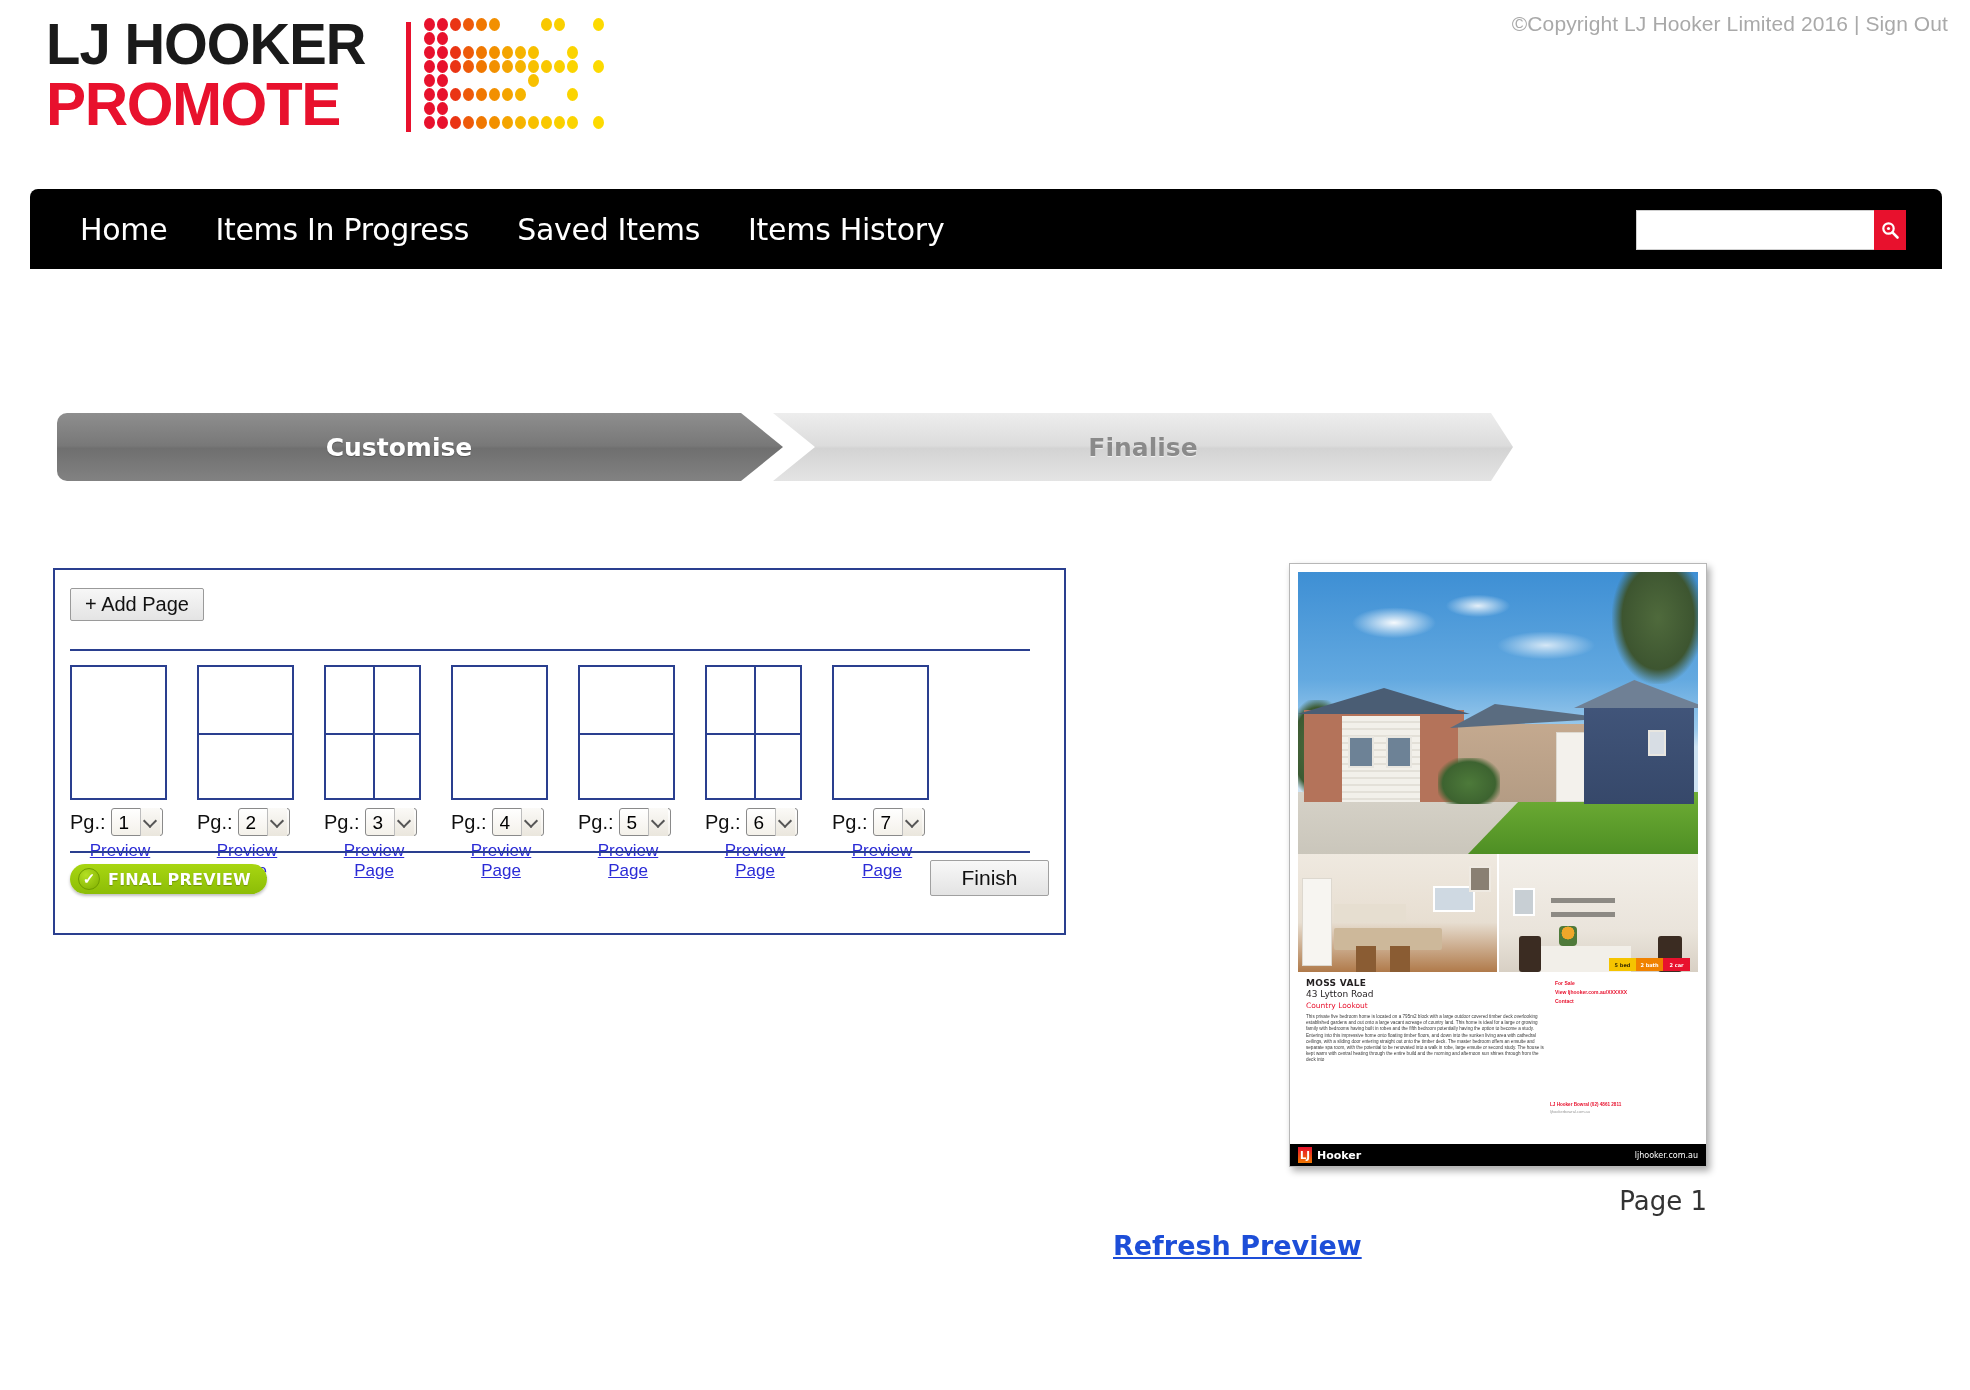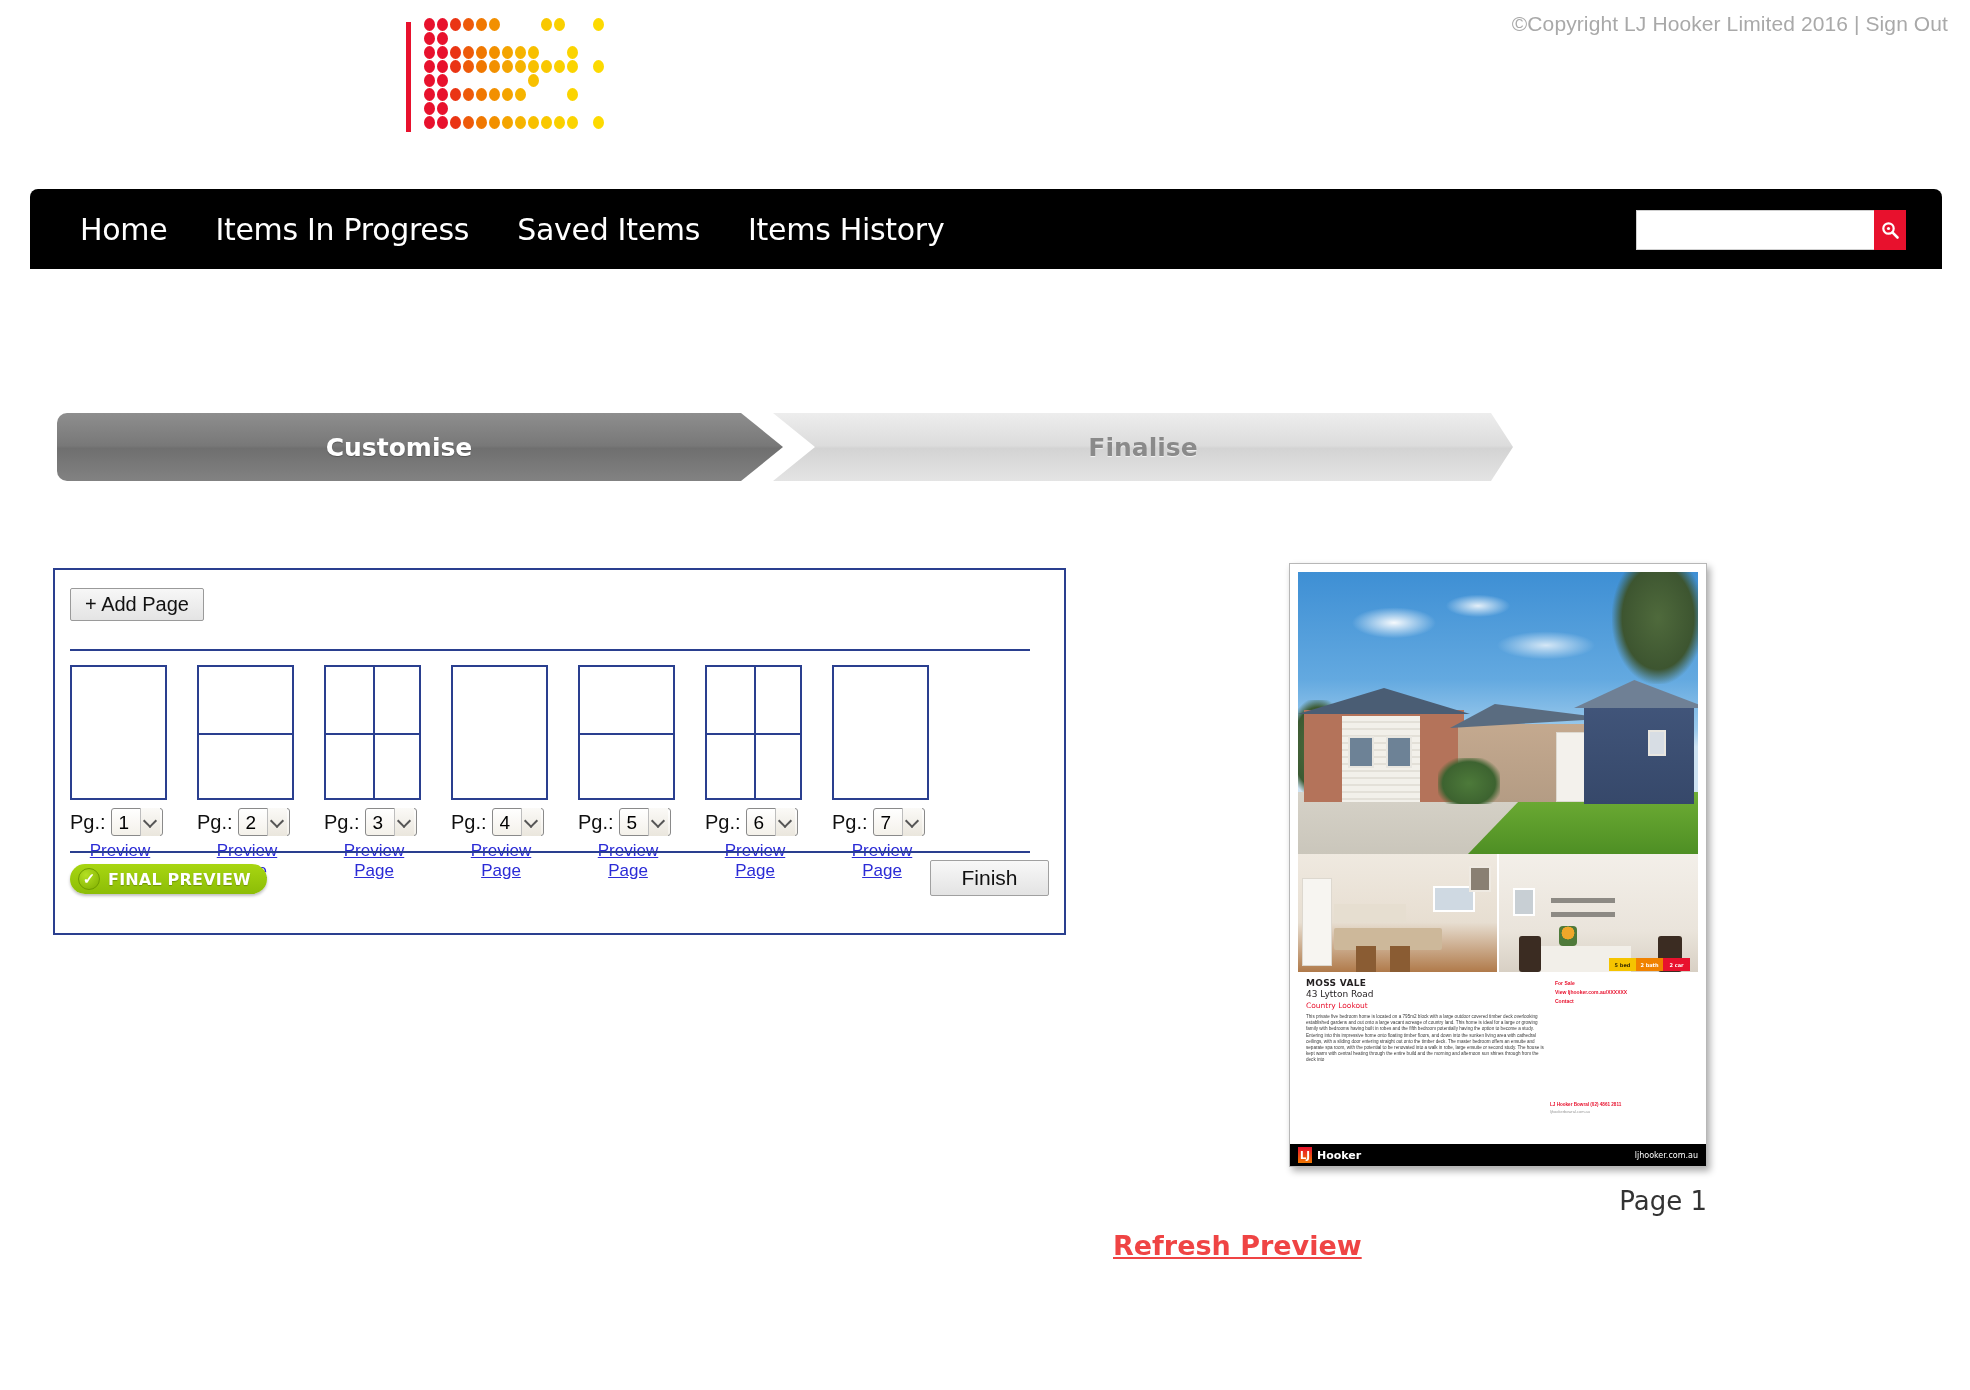--- a/index.html
+++ b/index.html
@@ -325,34 +325,38 @@
   .ff-name { color:#fff; font-size:11px; font-weight:bold; font-family:"DejaVu Sans", sans-serif; }
   .ff-url { color:#fff; font-size:8px; font-family:"DejaVu Sans", sans-serif; }
 
   .page-label {
     position:absolute; left:1289px; top:1186px; width:418px;
     text-align:right; font-size:26px; color:#333;
     font-family:"DejaVu Sans", sans-serif;
   }
   .refresh-link {
     position:absolute; left:1113px; top:1230px;
-    font-size:27px; font-weight:bold; color:#ef4444;
+    font-size:27px; font-weight:bold; color:#1d4ed8;
     text-decoration:underline; cursor:pointer;
     font-family:"DejaVu Sans", sans-serif;
   }
 </style>
 </head>
 <body>
 
 <div class="page">
 
   <div class="topbar">
     <div class="copyright">©Copyright LJ Hooker Limited 2016 | Sign Out</div>
 
     <div class="logo">
+      <div class="logo-text">
+        <div class="logo-lj">LJ HOOKER</div>
+        <div class="logo-promote">PROMOTE</div>
+      </div>
       <div class="logo-divider"></div>
       <div class="logo-dots" id="logoDots">
           <i style="left: 0px; top: 0px; background: rgb(232, 17, 45);"></i>
           <i style="left: 13px; top: 0px; background: rgb(232, 17, 45);"></i>
           <i style="left: 26px; top: 0px; background: rgb(234, 52, 20);"></i>
           <i style="left: 39px; top: 0px; background: rgb(238, 90, 10);"></i>
           <i style="left: 52px; top: 0px; background: rgb(240, 120, 0);"></i>
           <i style="left: 65px; top: 0px; background: rgb(242, 144, 0);"></i>
           <i style="left: 117px; top: 0px; background: rgb(249, 200, 0);"></i>
           <i style="left: 130px; top: 0px; background: rgb(250, 208, 0);"></i>

